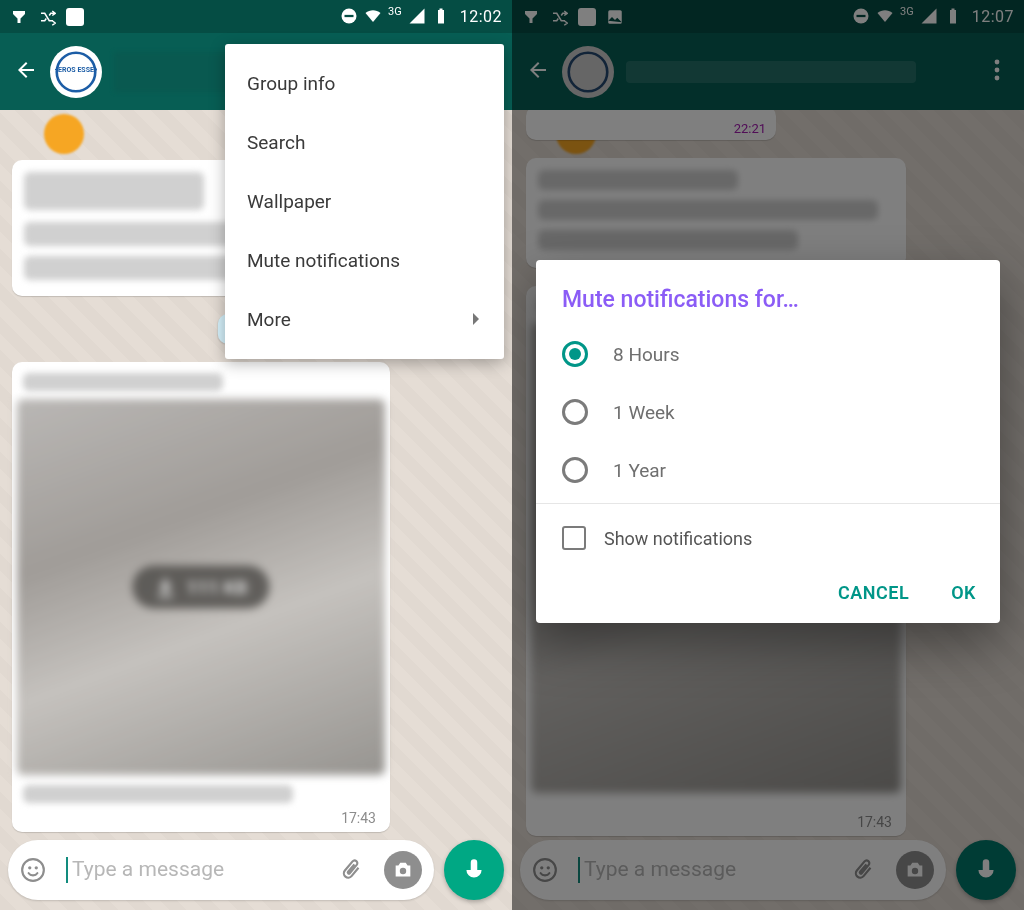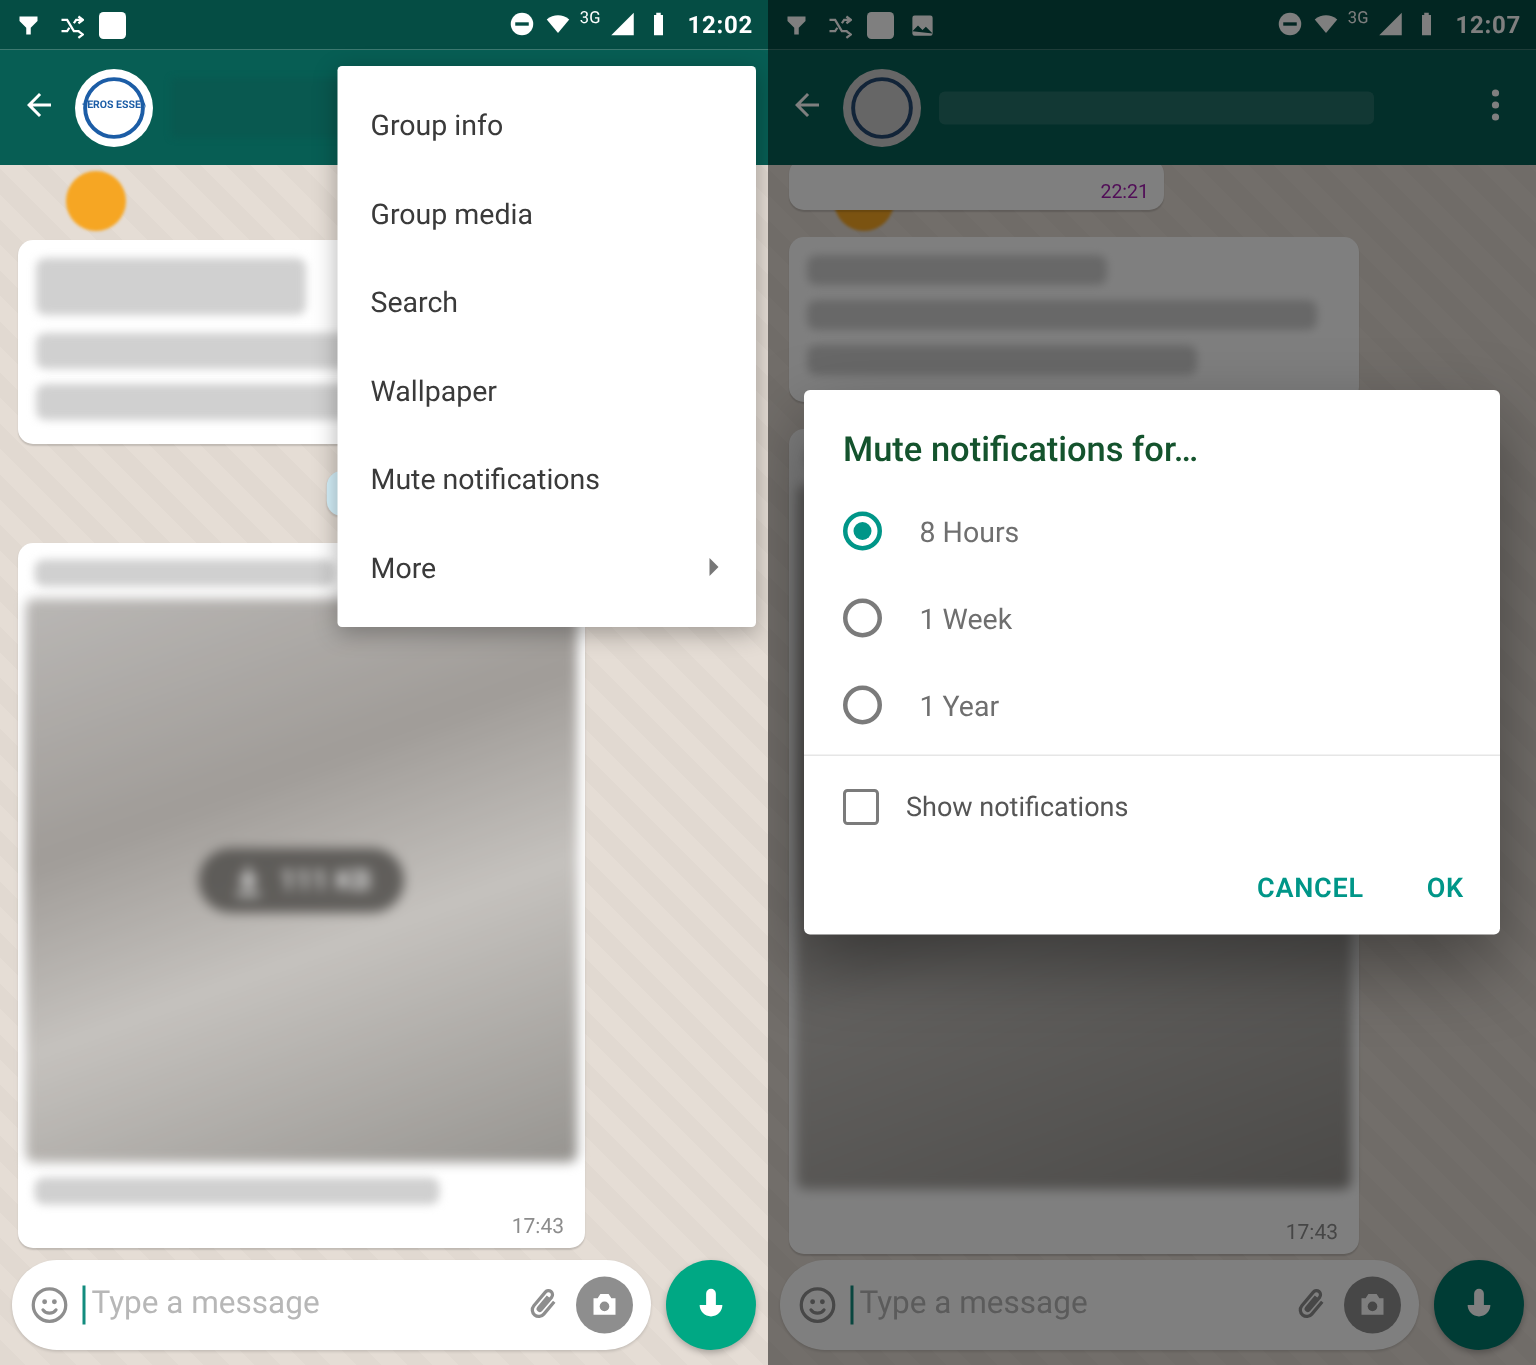--- a/index.html
+++ b/index.html
@@ -6,21 +6,21 @@
 body{width:1024px;height:910px;overflow:hidden;display:flex;background:#000}
 .screen{width:512px;height:910px;position:relative;background:#e5ddd5;overflow:hidden}
 .scrim{position:absolute;inset:0;background:rgba(0,0,0,.5);pointer-events:none;z-index:5}
 
 
 .status-bar{height:33px;background:#054d44;color:#fff;display:flex;align-items:center;padding:0 10px;font-size:16px;position:relative;z-index:2}
 .status-bar .left{display:flex;gap:10px;align-items:center}
 .status-bar .right{margin-left:auto;display:flex;gap:6px;align-items:flex-start}
 .status-bar svg{width:18px;height:18px;fill:#fff}
 .status-bar .sq{width:18px;height:18px;background:#fff;border-radius:3px}
-.status-bar .time{font-weight:700;letter-spacing:.5px;margin-left:4px}
+.status-bar .time{font-weight:400;letter-spacing:.5px;margin-left:4px}
 
 
 .app-bar{height:77px;background:#075e54;display:flex;align-items:center;padding:0 14px;gap:12px;color:#fff;position:relative;z-index:2}
 .back-arrow svg{width:24px;height:24px;fill:#fff}
 .avatar{width:52px;height:52px;border-radius:50%;background:#fff;display:flex;align-items:center;justify-content:center;flex-shrink:0}
 .avatar svg{width:42px;height:42px}
 .chat-title-mask{flex:1;height:40px;background:#095950;border-radius:3px;filter:blur(2px)}
 .title-mask-2{width:290px;height:22px;background:rgba(255,255,255,.12);border-radius:4px}
 .kebab{margin-left:auto;padding:10px}
 .kebab svg{width:6px;height:24px;fill:#fff}
@@ -37,33 +37,33 @@
 .msg-time{position:absolute;right:14px;bottom:6px;color:#8c8c8c;font-size:14px}
 
 
 .menu{position:absolute;top:44px;right:8px;width:279px;background:#fff;border-radius:3px;box-shadow:0 4px 16px rgba(0,0,0,.3);z-index:20;padding:10px 0}
 .menu-item{padding:18px 22px;font-size:19px;color:#3a3a3a;display:flex;align-items:center}
 .menu-item .chev{margin-left:auto}
 .menu-item .chev svg{width:10px;height:14px;fill:#777}
 
 
 .dialog{position:absolute;left:24px;right:24px;top:260px;background:#fff;border-radius:4px;box-shadow:0 20px 50px rgba(0,0,0,.4);z-index:30;padding-top:26px}
-.dialog h2{font-size:23px;font-weight:500;color:#14532d;padding:0 26px 12px}
+.dialog h2{font-size:23px;font-weight:500;color:#8b5cf6;padding:0 26px 12px}
 .radio-row{display:flex;align-items:center;gap:25px;padding:16px 26px;color:#6f6f6f;font-size:19px}
 .radio{width:26px;height:26px;border-radius:50%;border:3px solid #7b7b7b;position:relative;flex-shrink:0}
 .radio.sel{border-color:#009688}
 .radio.sel::after{content:"";position:absolute;inset:4px;border-radius:50%;background:#009688}
 .divider{border-top:1px solid #e6e6e6;margin-top:4px}
 .check-row{display:flex;align-items:center;gap:18px;padding:22px 26px;font-size:18px;color:#555}
 .checkbox{width:24px;height:24px;border:2.5px solid #7b7b7b;border-radius:3px;flex-shrink:0}
 .dialog-actions{display:flex;justify-content:flex-end;gap:42px;padding:10px 24px 20px;font-size:18px;font-weight:600;color:#009688;letter-spacing:.5px}
 
 
 .composer{position:absolute;bottom:10px;left:8px;right:8px;display:flex;align-items:center;gap:10px;z-index:2}
-.compose-box{flex:1;background:#fff;border-radius:32px;height:60px;display:flex;align-items:center;padding:0 12px;gap:9px;box-shadow:0 1px 2px rgba(0,0,0,.15)}
+.compose-box{flex:1;background:#fff;border-radius:32px;height:60px;display:flex;align-items:center;padding:0 12px;gap:20px;box-shadow:0 1px 2px rgba(0,0,0,.15)}
 .compose-box svg{width:26px;height:26px;fill:#8e8e8e}
 .compose-placeholder{flex:1;color:#b7b7b7;font-size:21px}
 .cursor{display:inline-block;width:2px;height:26px;background:#128c7e;vertical-align:middle;margin-right:4px}
 .cam-circle{width:38px;height:38px;border-radius:50%;background:#8e8e8e;display:flex;align-items:center;justify-content:center}
 .cam-circle svg{fill:#fff;width:22px;height:22px}
 .mic-btn{width:60px;height:60px;border-radius:50%;background:#00a884;display:flex;align-items:center;justify-content:center;box-shadow:0 2px 4px rgba(0,0,0,.25)}
 .mic-btn svg{width:26px;height:26px;fill:#fff}
 
 
 .emoji-bubble{position:absolute;width:40px;height:40px;border-radius:50%;background:#f6a623;top:4px;left:44px;filter:blur(1px)}
@@ -165,23 +165,20 @@
           <path d="M12 2a3 3 0 013 3v7a3 3 0 01-6 0V5a3 3 0 013-3zm7 10a7 7 0 01-14 0M12 19v3"></path>
         </svg>
       </div>
   </div>
 
   <div class="menu">
     <div class="menu-item">
         <span>Group info</span>
       </div>
     <div class="menu-item">
-        <span>Group media</span>
-      </div>
-    <div class="menu-item">
         <span>Search</span>
       </div>
     <div class="menu-item">
         <span>Wallpaper</span>
       </div>
     <div class="menu-item">
         <span>Mute notifications</span>
       </div>
     <div class="menu-item">
         <span>More</span>

